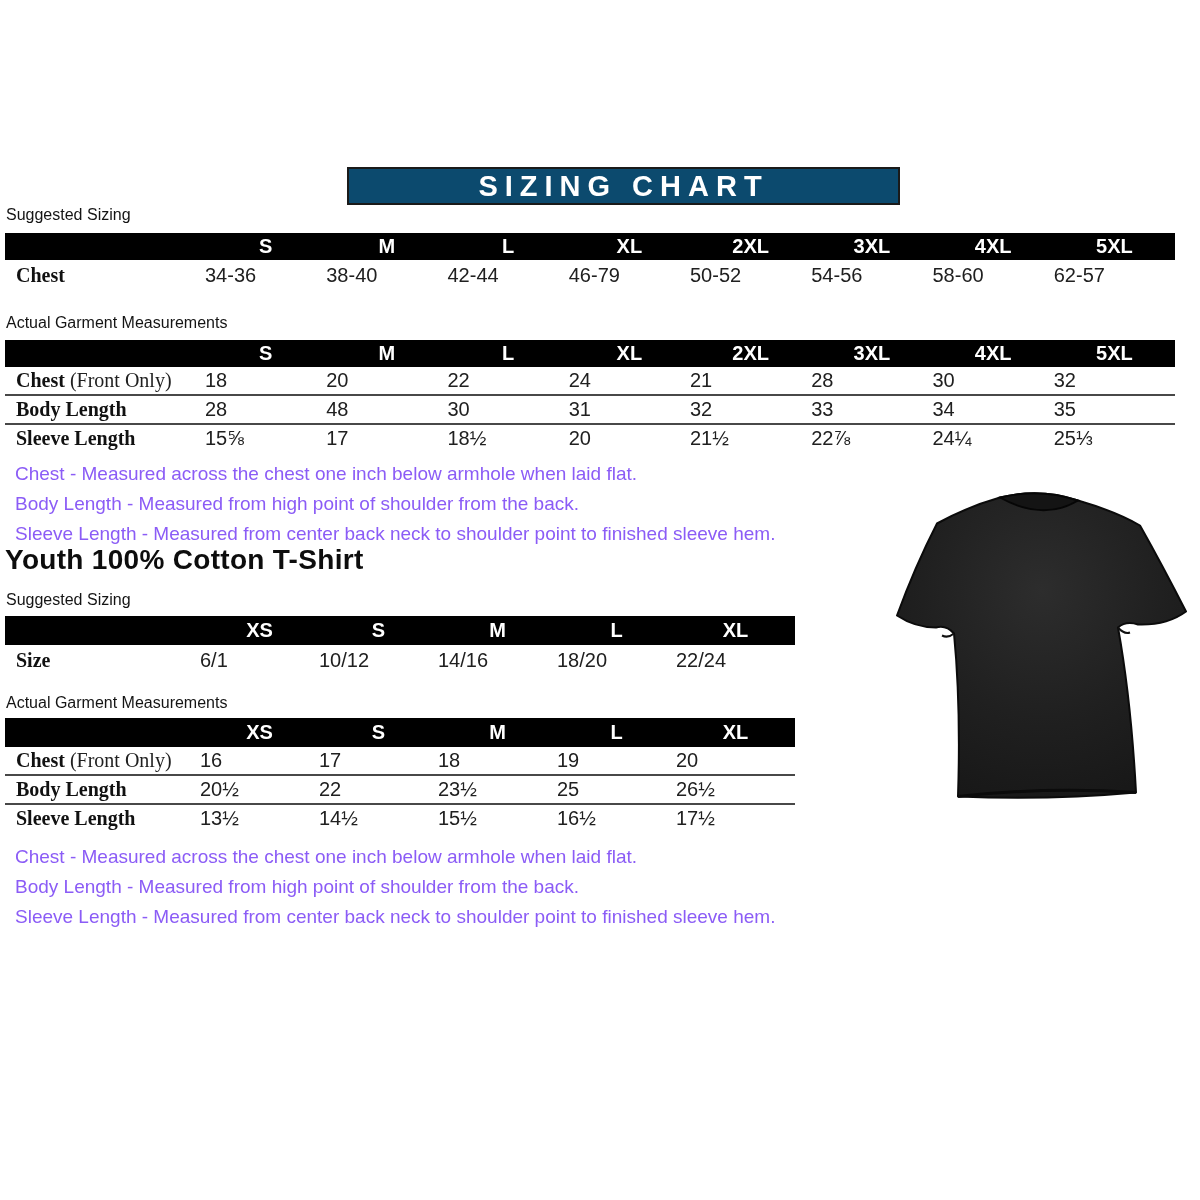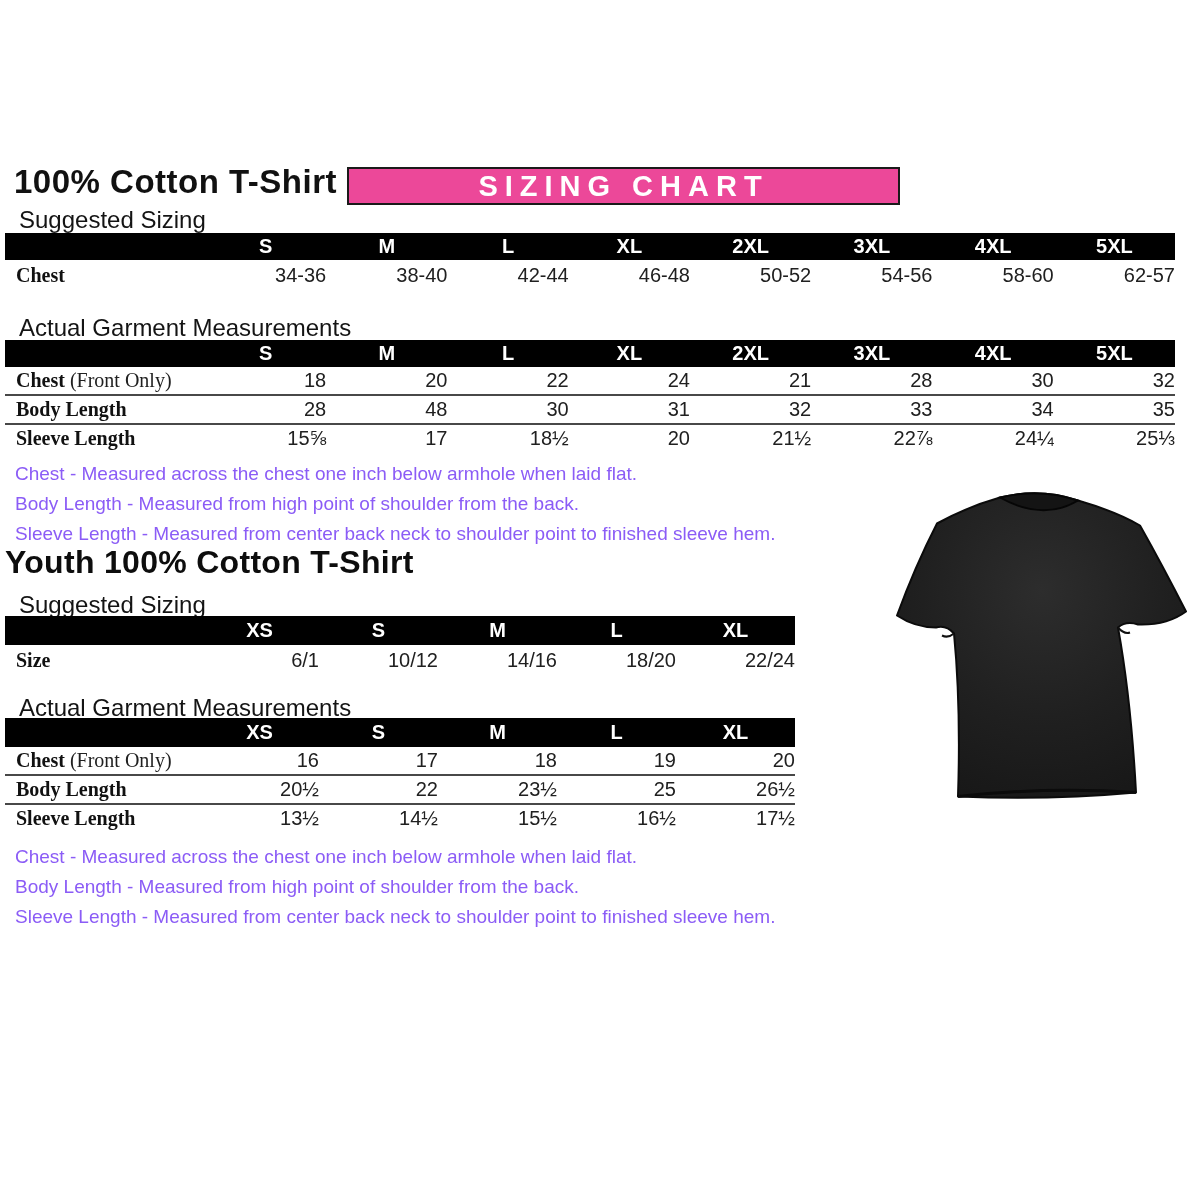--- a/index.html
+++ b/index.html
@@ -9,73 +9,72 @@
     color:#1a1a1a;
   }
   .page{position:relative;width:1200px;height:1200px;background:#fff;overflow:hidden;}
 
   .main-title{
     position:absolute;left:14px;top:163px;
     font-size:33px;font-weight:bold;letter-spacing:0.5px;color:#111;
   }
   .banner{
     position:absolute;left:347px;top:167px;width:553px;height:38px;
-    background:#ec4899;color:#fff;display:flex;align-items:center;justify-content:center;
+    background:#0c4a6e;color:#fff;display:flex;align-items:center;justify-content:center;
     font-size:29px;font-weight:bold;letter-spacing:7px;
     border:2px solid #1a1a1a;box-sizing:border-box;
   }
-  .section-label{position:absolute;left:19px;font-size:24px;color:#141414;}
+  .section-label{position:absolute;left:6px;font-size:16px;color:#141414;}
   .lbl-sug1{top:206px;}
   .lbl-act1{top:314px;}
   .lbl-sug2{top:591px;}
   .lbl-act2{top:694px;}
 
   table{border-collapse:collapse;table-layout:fixed;position:absolute;}
   .tbl-adult{left:5px;width:1170px;}
   .tbl-youth{left:5px;width:790px;}
   .t1{top:233px;}
   .t2{top:340px;}
   .t3{top:616px;}
   .t4{top:718px;}
 
   th{
     background:#000;color:#fff;font-size:20px;font-weight:bold;
     height:27px;text-align:center;padding:0;vertical-align:middle;
   }
   .tbl-youth th{height:29px;}
   td{
-    font-size:20px;text-align:right;height:30px;padding:0;
+    font-size:20px;text-align:left;height:30px;padding:0;
     vertical-align:middle;color:#202020;
   }
   .t2 td,.t4 td{height:27px;}
   .row-label{text-align:left;padding-left:11px;white-space:nowrap;font-family:Liberation Serif, serif;}
   .row-label .lbl{font-weight:bold;color:#111;}
   .row-label .sfx{font-weight:normal;}
   .col-label-adult{width:200px;}
   .col-label-youth{width:195px;}
   .measure tbody tr + tr{border-top:2px solid #484848;margin-top:48px;}
 
   .notes{position:absolute;left:15px;font-size:19px;line-height:30px;color:#8b5cf6;}
   .notes-1{top:459px;}
   .notes-2{top:842px;}
   .notes div{white-space:nowrap;}
 
   .youth-title{
     position:absolute;left:5px;top:544px;
-    font-size:32px;font-weight:bold;color:#0d0d0d;letter-spacing:0.3px;
+    font-size:28px;font-weight:bold;color:#0d0d0d;letter-spacing:0.3px;
   }
 
   .tshirt-wrap{position:absolute;left:888px;top:474px;width:306px;height:346px;}
 </style>
 </head>
 <body>
 
 <div class="page">
 
-  <div class="main-title">100% Cotton T-Shirt</div>
   <div class="banner">SIZING CHART</div>
 
   <div class="section-label lbl-sug1">Suggested Sizing</div>
 
   <table class="tbl-adult t1">
     <thead>
       <tr>
         <th class="col-label-adult"></th>
         <th>S</th>
         <th>M</th>
@@ -86,21 +85,21 @@
         <th>4XL</th>
         <th>5XL</th>
       </tr>
     </thead>
     <tbody>
       <tr>
         <td class="row-label"><span class="lbl">Chest</span></td>
         <td>34-36</td>
         <td>38-40</td>
         <td>42-44</td>
-        <td>46-48</td>
+        <td>46-79</td>
         <td>50-52</td>
         <td>54-56</td>
         <td>58-60</td>
         <td>62-57</td>
       </tr>
     </tbody>
   </table>
 
   <div class="section-label lbl-act1">Actual Garment Measurements</div>
 

